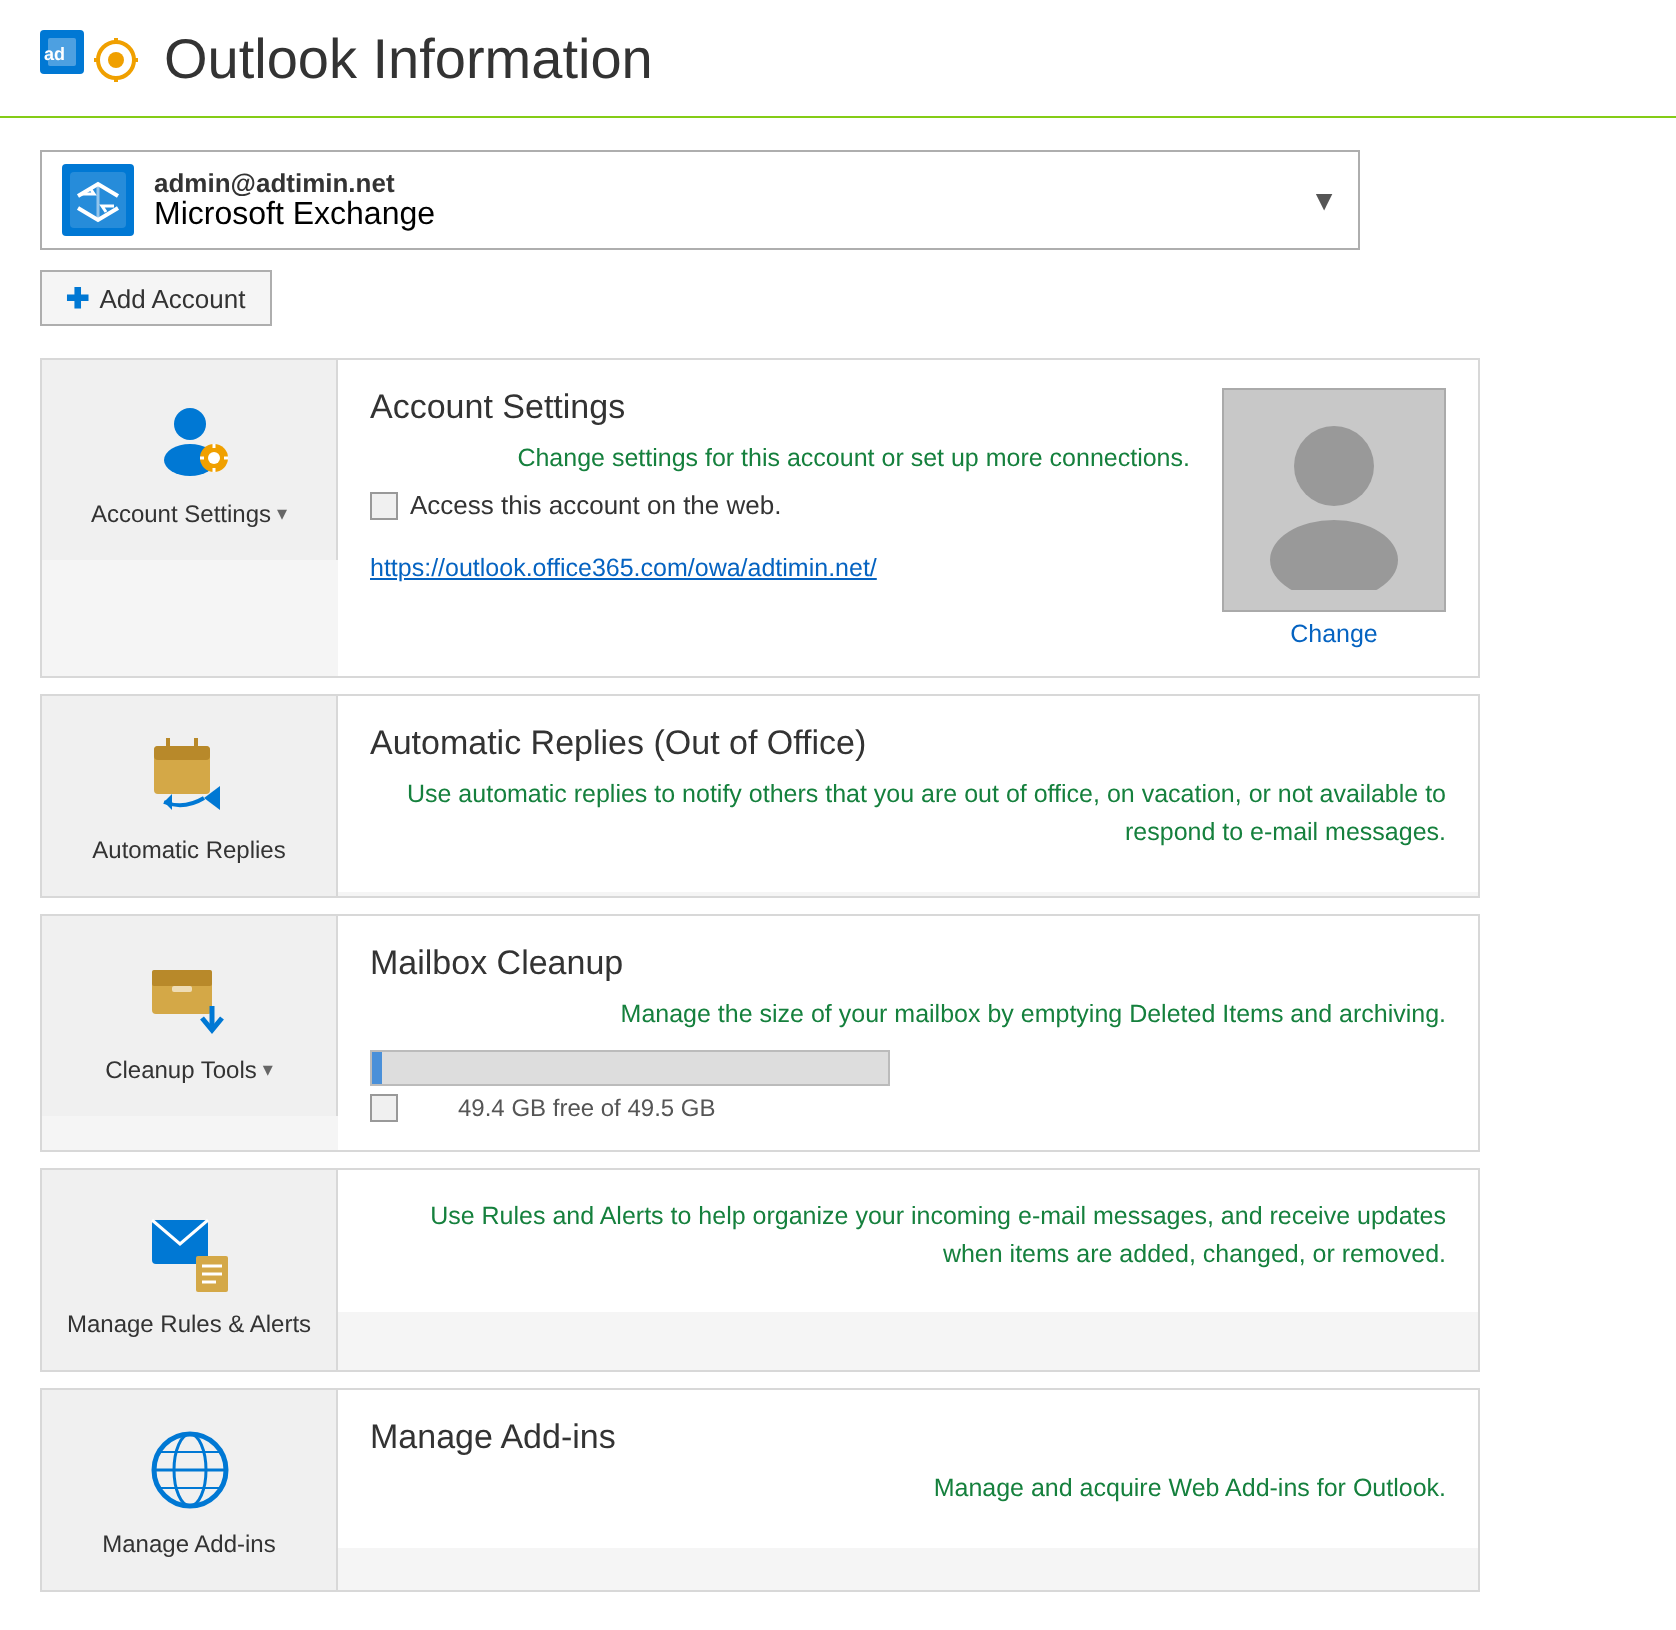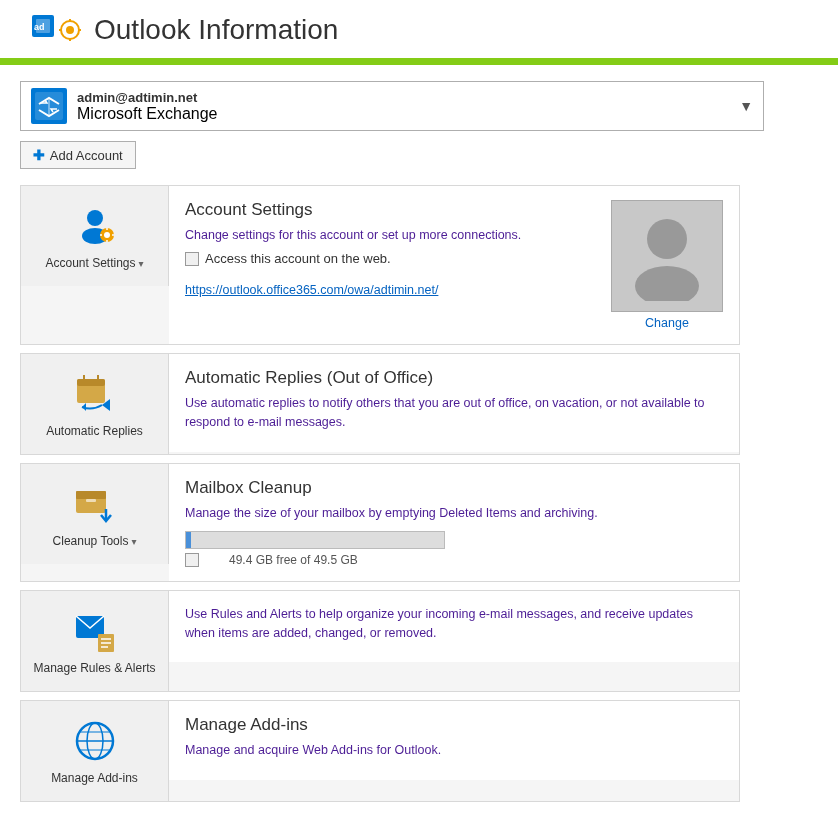--- a/index.html
+++ b/index.html
@@ -9,22 +9,22 @@
       color: #333;
       width: 838px;
       min-height: 815px;
       font-size: 13px;
     }
 
     
     .header {
       display: flex;
       align-items: center;
-      padding: 10px 20px 8px 32px;
-      border-bottom: 7px solid #84cc16;
+      padding: 10px 20px 8px 20px;
+      border-bottom: 1px solid #84cc16;
       background: #fff;
     }
     .logo {
       width: 52px;
       height: 40px;
       margin-right: 10px;
       flex-shrink: 0;
     }
     .page-title {
       font-size: 28px;
@@ -36,21 +36,21 @@
     .content {
       padding: 16px 20px;
     }
 
     
     .account-dropdown {
       display: flex;
       align-items: center;
       border: 1px solid #aeaeae;
       background: #fff;
-      width: 744px;
+      width: 660px;
       padding: 6px 10px;
       cursor: pointer;
       margin-bottom: 10px;
     }
     .account-icon {
       width: 36px;
       height: 36px;
       margin-right: 10px;
       flex-shrink: 0;
     }
@@ -138,23 +138,24 @@
       background: #fff;
     }
     .section-title {
       font-size: 17px;
       font-weight: 400;
       color: #333;
       margin-bottom: 6px;
     }
     .section-desc {
       font-size: 12.5px;
-      color: #4c1d95;
+      color: #15803d;
       margin-bottom: 6px;
       line-height: 1.5;
+      text-align: right;
     }
     .section-link {
       color: #0563c1;
       font-size: 12.5px;
       text-decoration: underline;
       cursor: pointer;
       margin-top: 21px;
     }
 
     

